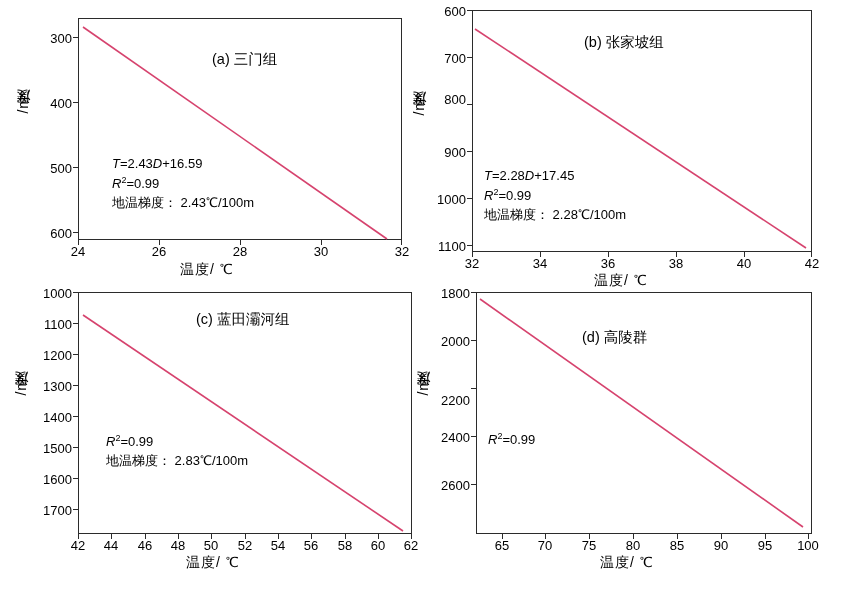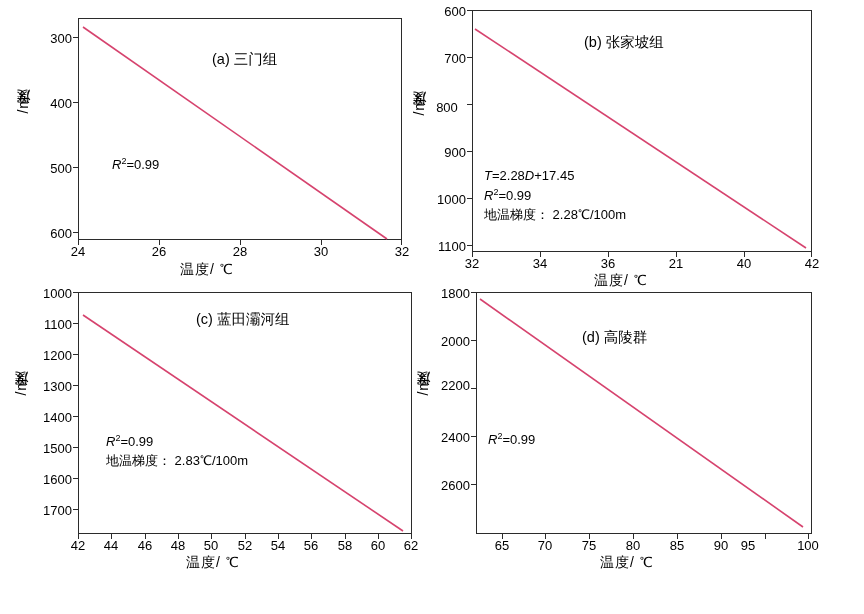--- a/index.html
+++ b/index.html
@@ -108,21 +108,23 @@
 
     <div class="plot-area" style="left:78px; top:18px; width:324px; height:222px;">
       <svg class="trend-svg" width="324" height="222" viewBox="0 0 324 222">
         <line x1="4" y1="8" x2="308" y2="220" stroke="#d6436e" stroke-width="1.6"></line>
       </svg>
     </div>
 
     <div class="panel-title" style="left:212px; top:50px;">(a) 三门组</div>
 
     <div class="annotation" style="left:112px; top:155px;">
+      <span class="line"><span class="ital">T</span>=2.43<span class="ital">D</span>+16.59</span>
       <span class="line"><span class="ital">R</span><span class="sup">2</span>=0.99</span>
+      <span class="line">地温梯度： 2.43℃/100m</span>
     </div>
 
     <div class="tick-label-y" style="left:38px; top:31px; width:34px;">300</div>
     <div class="tick-label-y" style="left:38px; top:96px; width:34px;">400</div>
     <div class="tick-label-y" style="left:38px; top:161px; width:34px;">500</div>
     <div class="tick-label-y" style="left:38px; top:226px; width:34px;">600</div>
     <div class="tick-mark" style="left:73px; top:37px; width:5px; height:1px;"></div>
     <div class="tick-mark" style="left:73px; top:102px; width:5px; height:1px;"></div>
     <div class="tick-mark" style="left:73px; top:167px; width:5px; height:1px;"></div>
     <div class="tick-mark" style="left:73px; top:232px; width:5px; height:1px;"></div>
@@ -153,35 +155,35 @@
     <div class="panel-title" style="left:152px; top:33px;">(b) 张家坡组</div>
 
     <div class="annotation" style="left:52px; top:167px;">
       <span class="line"><span class="ital">T</span>=2.28<span class="ital">D</span>+17.45</span>
       <span class="line"><span class="ital">R</span><span class="sup">2</span>=0.99</span>
       <span class="line">地温梯度： 2.28℃/100m</span>
     </div>
 
     <div class="tick-label-y" style="left:-4px; top:4px; width:38px;">600</div>
     <div class="tick-label-y" style="left:-4px; top:51px; width:38px;">700</div>
-    <div class="tick-label-y" style="left:-4px; top:100px; width:38px;text-align:center;">800</div>
+    <div class="tick-label-y" style="left:-4px; top:92px; width:38px;">800</div>
     <div class="tick-label-y" style="left:-4px; top:145px; width:38px;">900</div>
     <div class="tick-label-y" style="left:-4px; top:192px; width:38px;">1000</div>
     <div class="tick-label-y" style="left:-4px; top:239px; width:38px;">1100</div>
     <div class="tick-mark" style="left:35px; top:10px; width:5px; height:1px;"></div>
     <div class="tick-mark" style="left:35px; top:57px; width:5px; height:1px;"></div>
     <div class="tick-mark" style="left:35px; top:104px; width:5px; height:1px;"></div>
     <div class="tick-mark" style="left:35px; top:151px; width:5px; height:1px;"></div>
     <div class="tick-mark" style="left:35px; top:198px; width:5px; height:1px;"></div>
     <div class="tick-mark" style="left:35px; top:245px; width:5px; height:1px;"></div>
 
     <div class="tick-label-x" style="left:24px; top:256px; width:32px;">32</div>
     <div class="tick-label-x" style="left:92px; top:256px; width:32px;">34</div>
     <div class="tick-label-x" style="left:160px; top:256px; width:32px;">36</div>
-    <div class="tick-label-x" style="left:228px; top:256px; width:32px;">21</div>
+    <div class="tick-label-x" style="left:228px; top:256px; width:32px;">38</div>
     <div class="tick-label-x" style="left:296px; top:256px; width:32px;">40</div>
     <div class="tick-label-x" style="left:364px; top:256px; width:32px;">42</div>
     <div class="tick-mark" style="left:40px; top:252px; width:1px; height:5px;"></div>
     <div class="tick-mark" style="left:108px; top:252px; width:1px; height:5px;"></div>
     <div class="tick-mark" style="left:176px; top:252px; width:1px; height:5px;"></div>
     <div class="tick-mark" style="left:244px; top:252px; width:1px; height:5px;"></div>
     <div class="tick-mark" style="left:312px; top:252px; width:1px; height:5px;"></div>
     <div class="tick-mark" style="left:379px; top:252px; width:1px; height:5px;"></div>
 
     <div class="y-axis-label" style="left:-22px; top:98px;">深度/m</div>
@@ -256,36 +258,36 @@
     </div>
 
     <div class="panel-title" style="left:150px; top:48px;">(d) 高陵群</div>
 
     <div class="annotation" style="left:56px; top:150px;">
       <span class="line"><span class="ital">R</span><span class="sup">2</span>=0.99</span>
     </div>
 
     <div class="tick-label-y" style="left:0px; top:6px; width:38px;">1800</div>
     <div class="tick-label-y" style="left:0px; top:54px; width:38px;">2000</div>
-    <div class="tick-label-y" style="left:0px; top:98px; width:38px;text-align:right;">2200</div>
+    <div class="tick-label-y" style="left:0px; top:113px; width:38px;text-align:right;">2200</div>
     <div class="tick-label-y" style="left:0px; top:150px; width:38px;">2400</div>
     <div class="tick-label-y" style="left:0px; top:198px; width:38px;">2600</div>
     <div class="tick-mark" style="left:39px; top:12px; width:5px; height:1px;"></div>
     <div class="tick-mark" style="left:39px; top:60px; width:5px; height:1px;"></div>
     <div class="tick-mark" style="left:39px; top:108px; width:5px; height:1px;"></div>
     <div class="tick-mark" style="left:39px; top:156px; width:5px; height:1px;"></div>
     <div class="tick-mark" style="left:39px; top:204px; width:5px; height:1px;"></div>
 
     <div class="tick-label-x" style="left:54px; top:258px; width:32px;">65</div>
     <div class="tick-label-x" style="left:97px; top:258px; width:32px;">70</div>
     <div class="tick-label-x" style="left:141px; top:258px; width:32px;">75</div>
     <div class="tick-label-x" style="left:185px; top:258px; width:32px;">80</div>
     <div class="tick-label-x" style="left:229px; top:258px; width:32px;">85</div>
     <div class="tick-label-x" style="left:273px; top:258px; width:32px;">90</div>
-    <div class="tick-label-x" style="left:300px; top:258px; width:32px;">95</div>
+    <div class="tick-label-x" style="left:317px; top:258px; width:32px;">95</div>
     <div class="tick-label-x" style="left:360px; top:258px; width:32px;">100</div>
     <div class="tick-mark" style="left:70px; top:254px; width:1px; height:5px;"></div>
     <div class="tick-mark" style="left:113px; top:254px; width:1px; height:5px;"></div>
     <div class="tick-mark" style="left:157px; top:254px; width:1px; height:5px;"></div>
     <div class="tick-mark" style="left:201px; top:254px; width:1px; height:5px;"></div>
     <div class="tick-mark" style="left:245px; top:254px; width:1px; height:5px;"></div>
     <div class="tick-mark" style="left:289px; top:254px; width:1px; height:5px;"></div>
     <div class="tick-mark" style="left:333px; top:254px; width:1px; height:5px;"></div>
     <div class="tick-mark" style="left:376px; top:254px; width:1px; height:5px;"></div>
 

